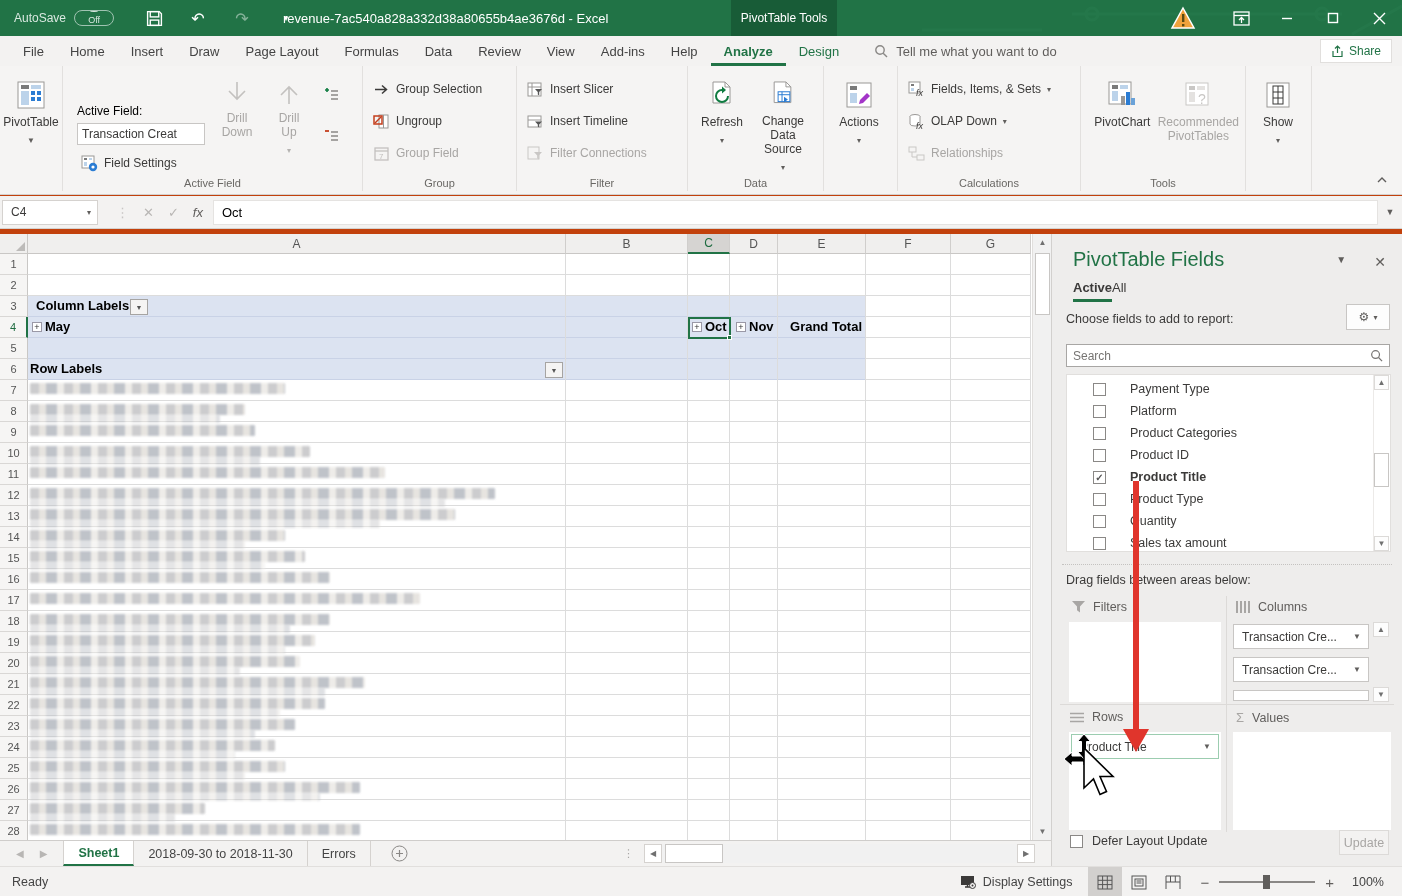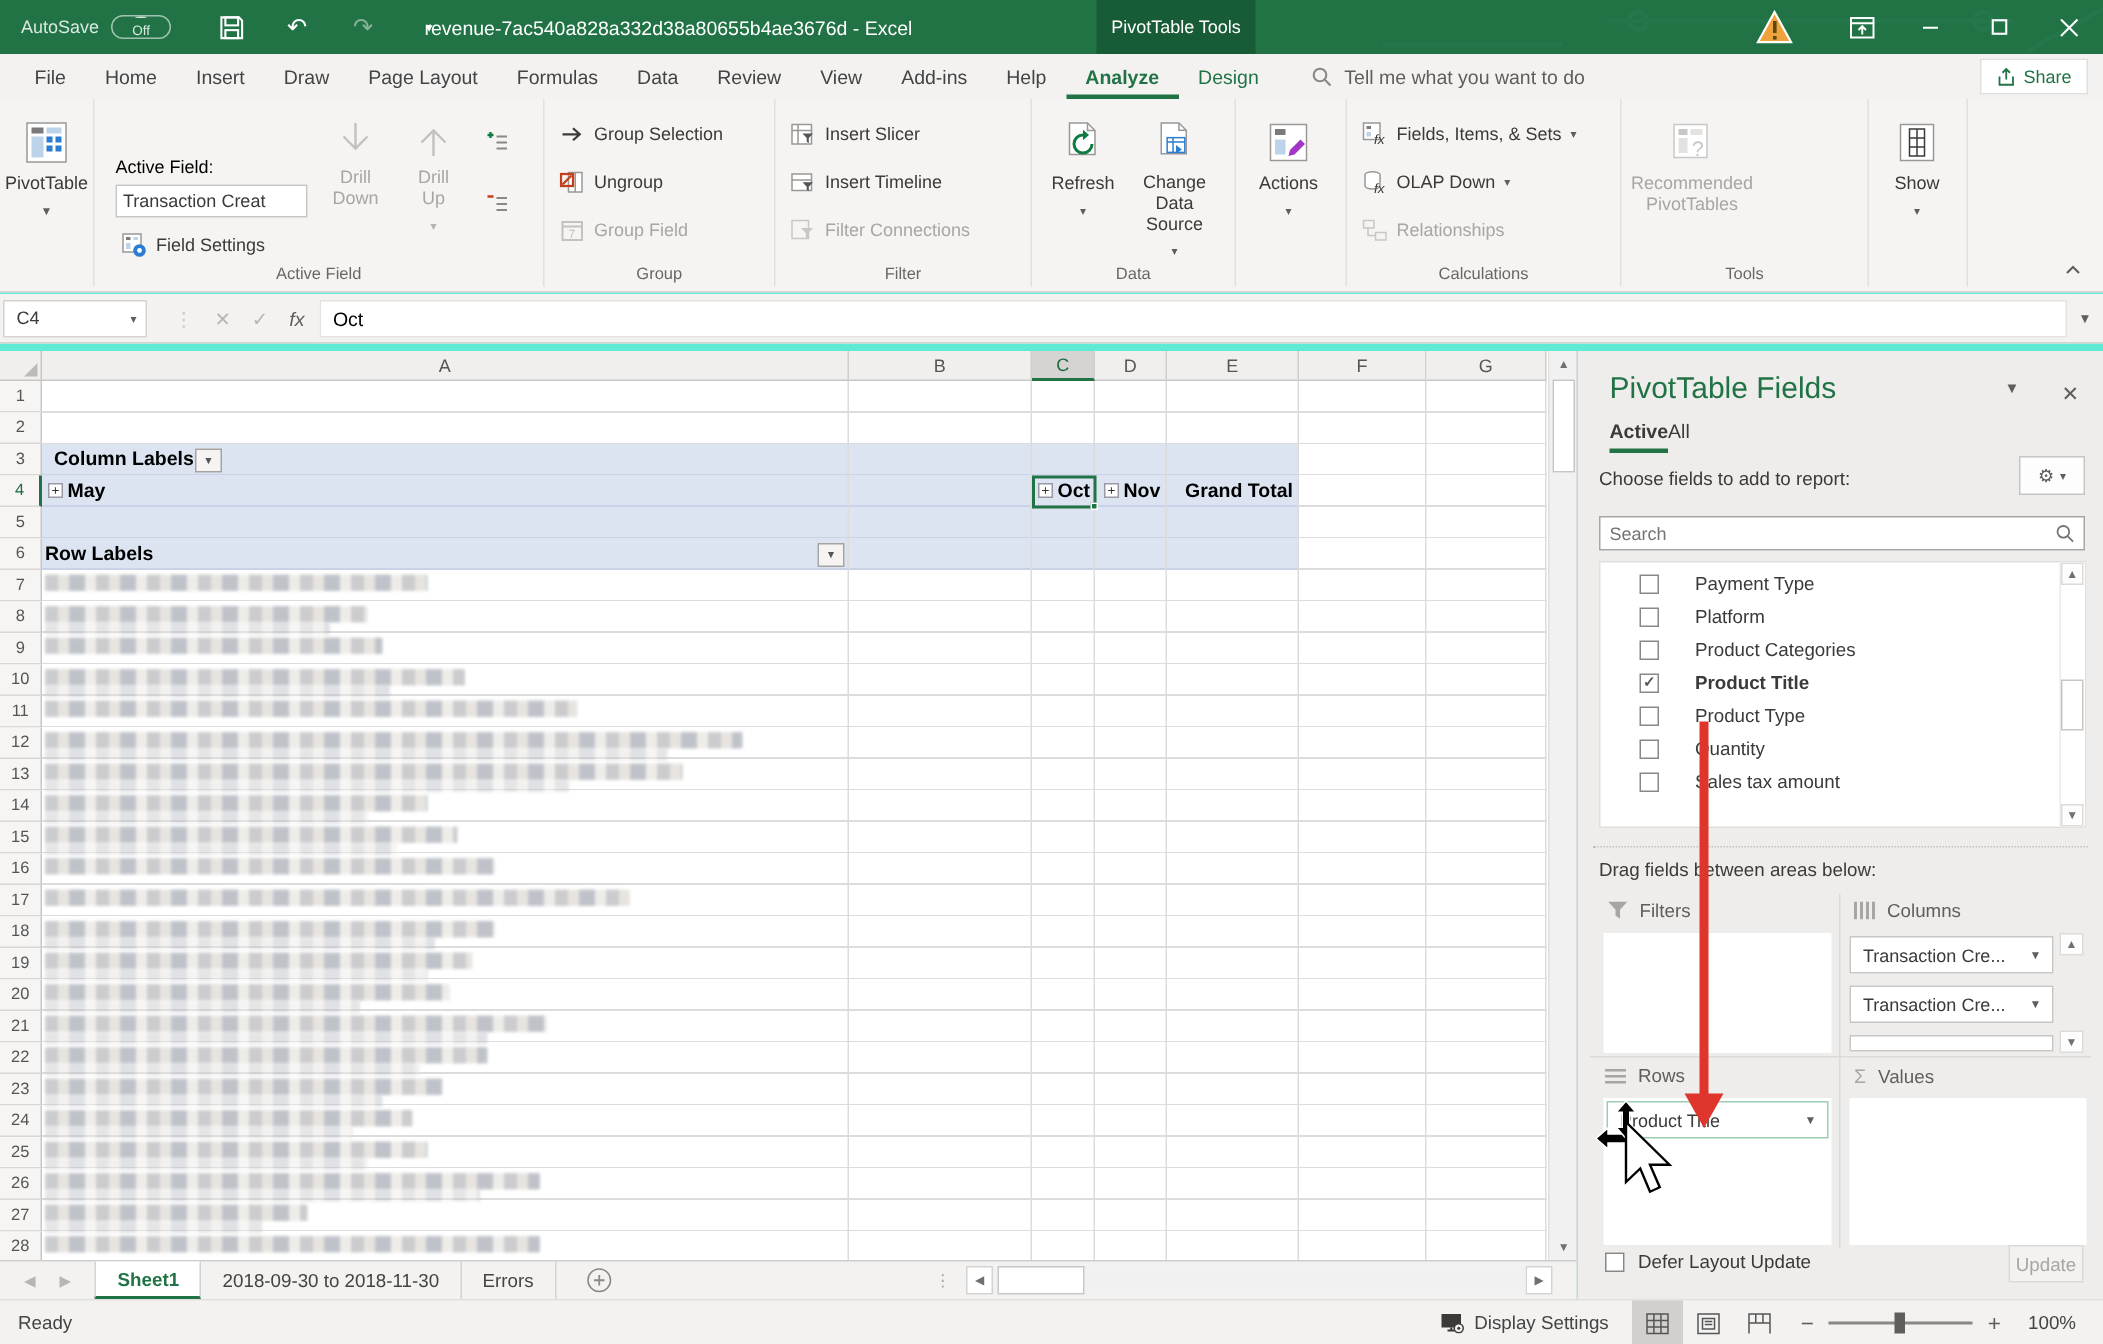--- a/index.html
+++ b/index.html
@@ -1,17 +1,17 @@
 <!DOCTYPE html>
 <html><head>
 <meta charset="utf-8">
 <style>
   * { margin:0; padding:0; box-sizing:border-box; }
   html,body { width:1402px; height:896px; font-family:"Liberation Sans", sans-serif; background:#fff; overflow:hidden; }
-  #app { position:relative; width:1402px; height:896px; background:#5eead4; }
+  #app { position:relative; width:1402px; height:896px; background:#c2410c; }
 
   
   .titlebar { position:absolute; top:0; left:0; width:1402px; height:36px; background:#217346; color:#fff; }
   .qat { position:absolute; left:0; top:0; height:36px; display:flex; align-items:center; gap:0; }
   .autosave { font-size:12px; color:#d9e8e0; margin-left:14px; }
   .as-toggle { margin-left:8px; width:40px; height:16px; border:1px solid #9fc3b1; border-radius:9px; display:flex; align-items:center; font-size:9px; color:#d9e8e0; padding:0 4px; gap:3px;flex-direction:column; }
   .as-dot { width:8px; height:8px; border-radius:50%; background:#d9e8e0; }
   .qbtn { width:44px; height:36px; display:flex; align-items:center; justify-content:center; color:#fff; font-size:16px; }
   .qbtn.dim { color:rgba(255,255,255,.45); }
   .title-text { position:absolute; left:283px; top:0; height:36px; display:flex; align-items:center; font-size:13px; color:#fff; }
@@ -417,20 +417,32 @@
             <rect x="9" y="10" width="7" height="5" fill="none" stroke="#c9c7c5"></rect>
             <path d="M4 7 v5 h5" fill="none" stroke="#c9c7c5"></path>
           </svg>
         <span>Relationships</span>
       </div>
       <div class="glabel">Calculations</div>
     </div>
 
     <div class="rgroup" style="width:165px;">
       <div style="display:flex;">
+        <div class="bigbtn" style="width:72px;">
+          <svg class="icon26" viewBox="0 0 30 30">
+              <rect x="2" y="2" width="22" height="22" fill="#fff" stroke="#9a9896"></rect>
+              <rect x="5" y="5" width="6" height="4" fill="#7a7a7a"></rect>
+              <rect x="13" y="5" width="8" height="4" fill="#bcd3ea"></rect>
+              <rect x="5" y="11" width="6" height="10" fill="#bcd3ea"></rect>
+              <rect x="14" y="16" width="4" height="9" fill="#9a9896"></rect>
+              <rect x="19" y="12" width="4" height="13" fill="#2b7cd3"></rect>
+              <rect x="24" y="18" width="4" height="7" fill="#6aa2d8"></rect>
+            </svg>
+          <span class="cap">PivotChart</span>
+        </div>
         <div class="bigbtn disabled" style="width:82px;">
           <svg class="icon26" viewBox="0 0 30 30">
               <rect x="3" y="3" width="22" height="22" fill="#fff" stroke="#c9c7c5"></rect>
               <rect x="6" y="6" width="6" height="4" fill="#c9c7c5"></rect>
               <rect x="14" y="6" width="8" height="4" fill="#e4e2e0"></rect>
               <rect x="6" y="12" width="6" height="10" fill="#e4e2e0"></rect>
               <text x="15" y="24" font-size="14" fill="#c9c7c5">?</text>
             </svg>
           <span class="cap">Recommended
 PivotTables</span>
@@ -625,20 +637,24 @@
             <span>Payment Type</span>
           </div>
           <div class="fitem">
             <span class="cbox"></span>
             <span>Platform</span>
           </div>
           <div class="fitem">
             <span class="cbox"></span>
             <span>Product Categories</span>
           </div>
+          <div class="fitem">
+            <span class="cbox"></span>
+            <span>Product ID</span>
+          </div>
           <div class="fitem checked">
             <span class="cbox">✓</span>
             <span>Product Title</span>
           </div>
           <div class="fitem">
             <span class="cbox"></span>
             <span>Product Type</span>
           </div>
           <div class="fitem">
             <span class="cbox"></span>

